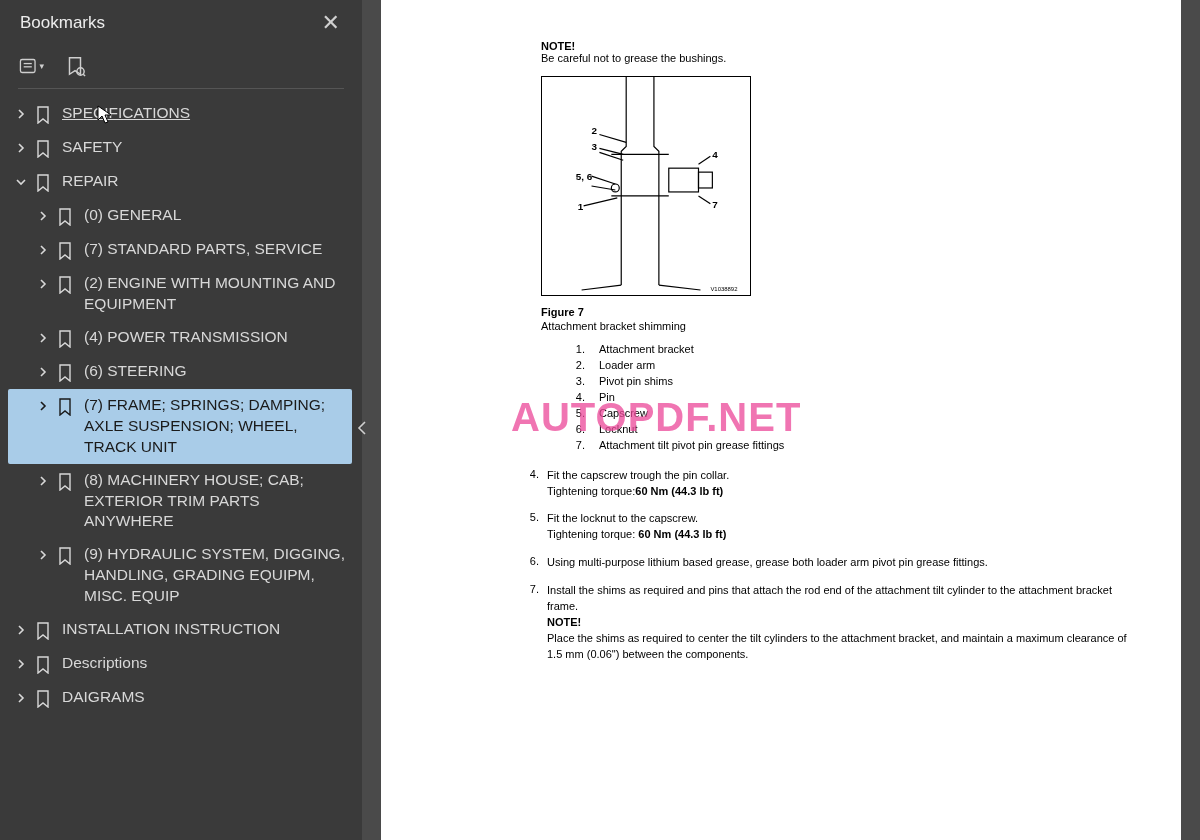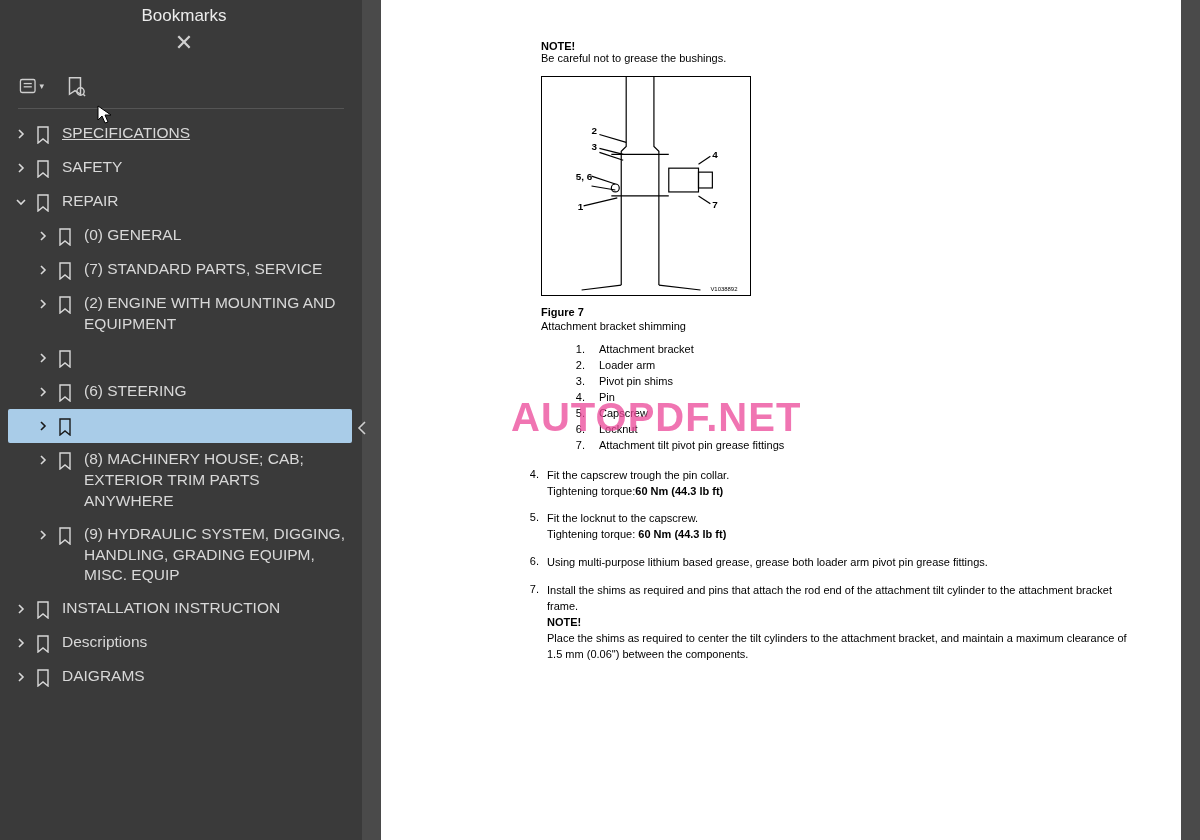--- a/index.html
+++ b/index.html
@@ -1,21 +1,21 @@
 <!DOCTYPE html>
 <html><head>
 <meta charset="utf-8">
 <style>
   * { box-sizing: border-box; margin: 0; padding: 0; }
   html, body { width: 1200px; height: 840px; overflow: hidden; font-family: "Segoe UI", Arial, sans-serif; }
   body { display: flex; background: #4a4a4a; }
 
   
   .sidebar { width: 362px; height: 100%; background: #3a3a3a; color: #d8d8d8; display: flex; flex-direction: column; }
-  .sidebar-header { display: flex; align-items: center; justify-content: space-between; padding: 6px 14px 6px 20px; flex-direction: column; }
+  .sidebar-header { display: flex; align-items: center; justify-content: space-between; padding: 6px 14px 6px 20px; }
   .sidebar-title { font-size: 17px; font-weight: 400; color: #ececec; }
   .close-x { font-size: 22px; color: #d0d0d0; cursor: pointer; padding: 4px 8px; }
 
   .toolbar { display: flex; align-items: center; gap: 18px; padding: 8px 18px 10px 18px; }
   .tool-btn { width: 26px; height: 24px; display: flex; align-items: center; justify-content: center; color: #cfcfcf; cursor: pointer; position: relative; }
   .tool-btn svg { width: 22px; height: 22px; }
   .divider { margin: 0 18px 6px 18px; border-top: 1px solid #555; }
 
   .tree { flex: 1; overflow-y: auto; padding: 2px 10px 10px 8px; font-size: 15.5px; line-height: 1.35; }
   .tree-row { display: flex; align-items: flex-start; padding: 6px 4px; cursor: pointer; border-radius: 2px; }
@@ -171,20 +171,21 @@
         <span class="chev">
           <svg viewBox="0 0 10 10">
             <path d="M3 1 L7 5 L3 9" fill="none" stroke="currentColor" stroke-width="1.6"></path>
           </svg>
         </span>
         <span class="bk-icon">
           <svg viewBox="0 0 14 18">
             <path d="M2 1 H12 V17 L7 13 L2 17 Z" fill="none" stroke="currentColor" stroke-width="1.4"></path>
           </svg>
         </span>
+        <span class="row-label">(4) POWER TRANSMISSION</span>
       </div>
       <div class="tree-row lvl1">
         <span class="chev">
           <svg viewBox="0 0 10 10">
             <path d="M3 1 L7 5 L3 9" fill="none" stroke="currentColor" stroke-width="1.6"></path>
           </svg>
         </span>
         <span class="bk-icon">
           <svg viewBox="0 0 14 18">
             <path d="M2 1 H12 V17 L7 13 L2 17 Z" fill="none" stroke="currentColor" stroke-width="1.4"></path>
@@ -196,20 +197,21 @@
         <span class="chev">
           <svg viewBox="0 0 10 10">
             <path d="M3 1 L7 5 L3 9" fill="none" stroke="currentColor" stroke-width="1.6"></path>
           </svg>
         </span>
         <span class="bk-icon">
           <svg viewBox="0 0 14 18">
             <path d="M2 1 H12 V17 L7 13 L2 17 Z" fill="none" stroke="currentColor" stroke-width="1.4"></path>
           </svg>
         </span>
+        <span class="row-label">(7) FRAME; SPRINGS; DAMPING; AXLE SUSPENSION; WHEEL, TRACK UNIT</span>
       </div>
       <div class="tree-row lvl1">
         <span class="chev">
           <svg viewBox="0 0 10 10">
             <path d="M3 1 L7 5 L3 9" fill="none" stroke="currentColor" stroke-width="1.6"></path>
           </svg>
         </span>
         <span class="bk-icon">
           <svg viewBox="0 0 14 18">
             <path d="M2 1 H12 V17 L7 13 L2 17 Z" fill="none" stroke="currentColor" stroke-width="1.4"></path>

